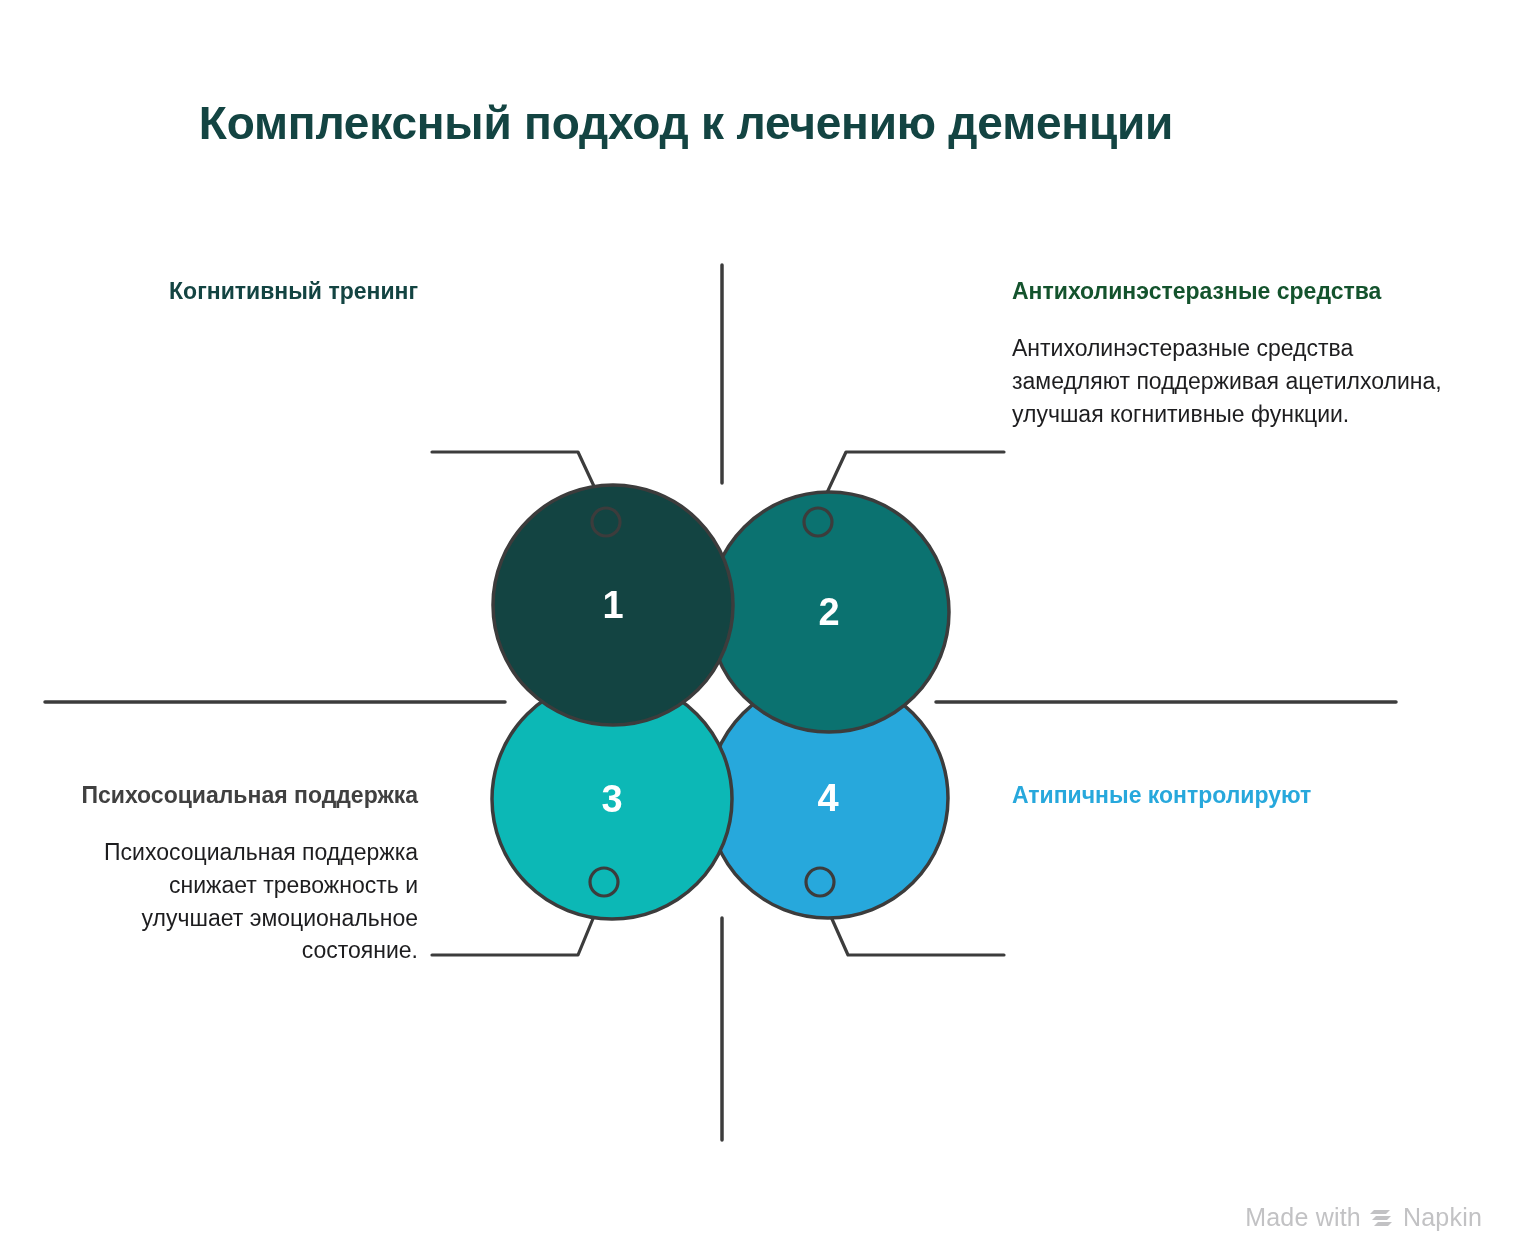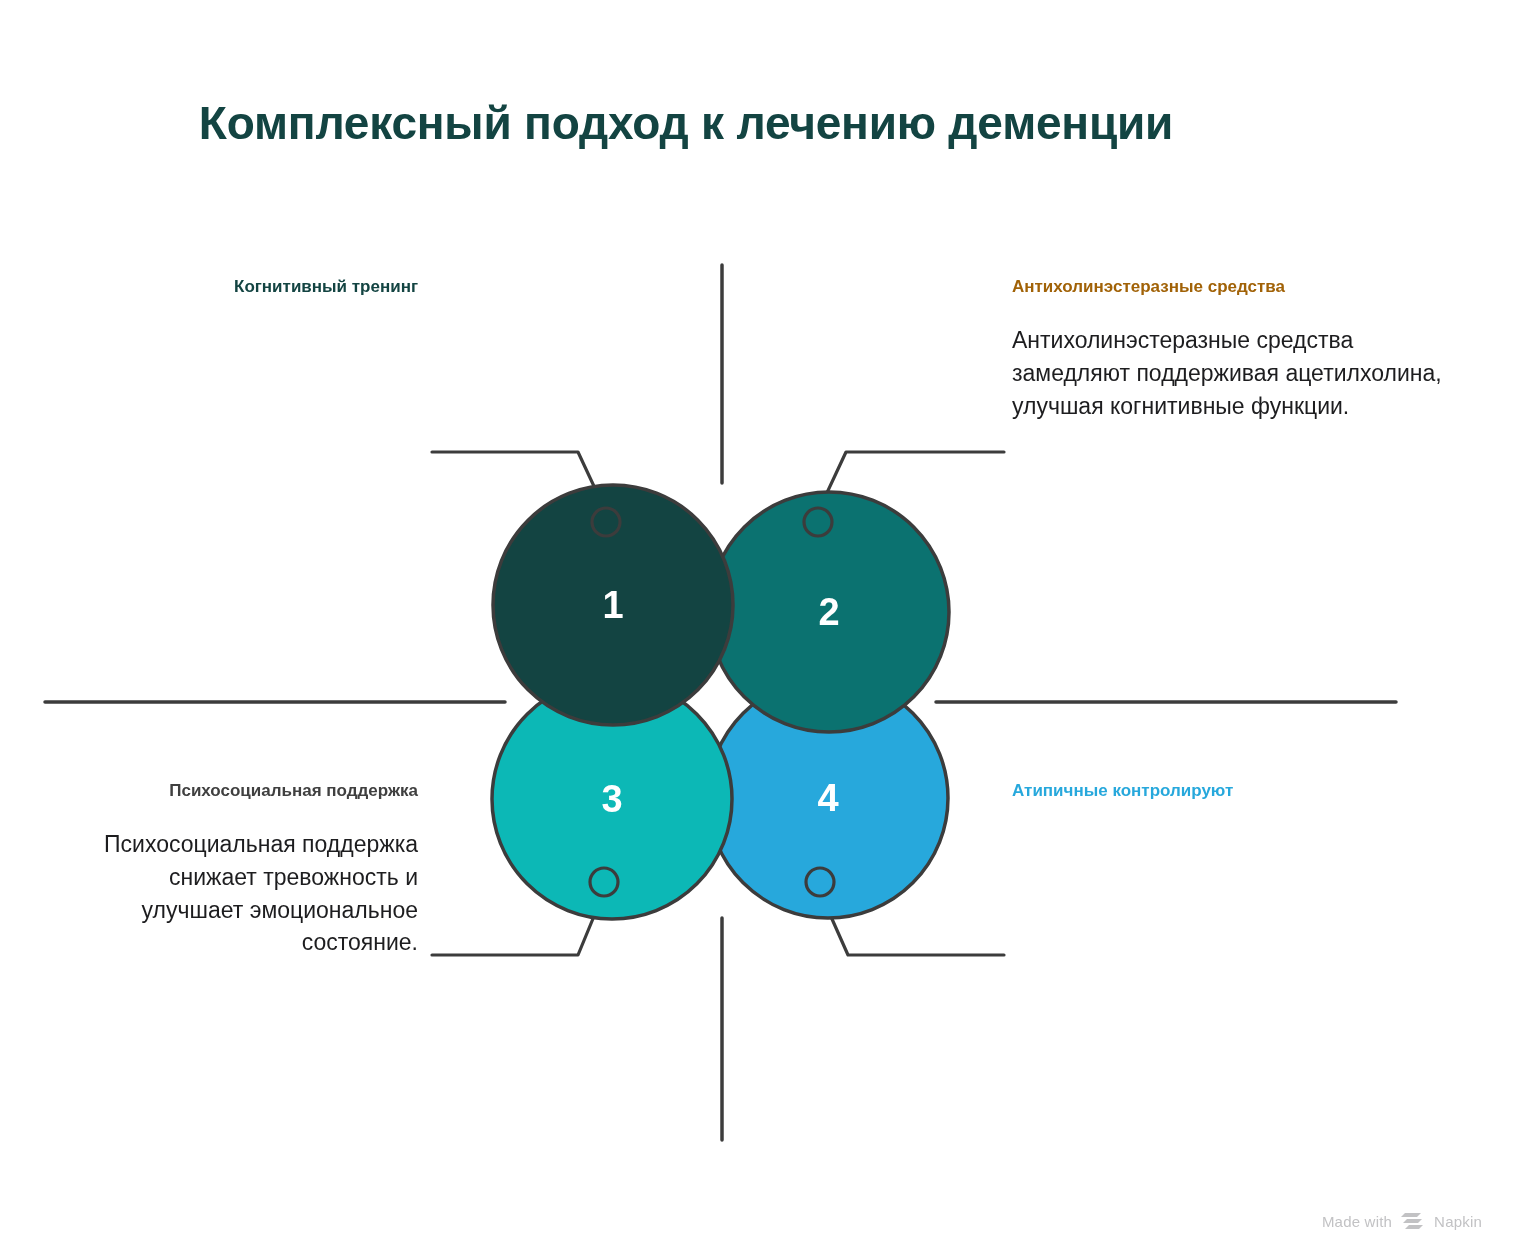--- a/index.html
+++ b/index.html
@@ -43,21 +43,21 @@
     left: 0; top: 0;
     width: 1514px;
     height: 1256px;
   }
 
   
   .quad {
     position: absolute;
   }
   .quad-heading {
-    font-size: 17px;
+    font-size: 23px;
     font-weight: bold;
     line-height: 1.32;
     margin: 0 0 26px 0;
   }
   .quad-body {
     font-size: 23px;
     font-weight: normal;
     line-height: 1.42;
     color: #1d1d1f;
     margin: 0;
@@ -68,21 +68,21 @@
   .quad.left { text-align: right; }
   
   .quad.right { text-align: left; }
 
   #quad-1 { left: 78px;  top: 276px; width: 340px; }
   #quad-2 { left: 1012px; top: 276px; width: 438px; }
   #quad-3 { left: 68px;  top: 780px; width: 350px; }
   #quad-4 { left: 1012px; top: 780px; width: 420px; }
 
   #quad-1 .quad-heading { color: #134442; }
-  #quad-2 .quad-heading { color: #a16207; }
+  #quad-2 .quad-heading { color: #14532d; }
   #quad-3 .quad-heading { color: #404040; }
   #quad-4 .quad-heading { color: #27A8DC; }
 
   
   .circle-number {
     position: absolute;
     font-size: 38px;
     font-weight: bold;
     color: #ffffff;
     text-align: center;
@@ -96,21 +96,21 @@
 
   
   .watermark {
     position: absolute;
     right: 32px;
     bottom: 24px;
     display: flex;
     align-items: center;
     gap: 9px;
     color: #c2c2c4;
-    font-size: 15px;
+    font-size: 25px;
     font-weight: normal;
     letter-spacing: 0.2px;
   }
   .watermark .wm-logo {
     display: inline-block;
     line-height: 0;
   }
 </style>
 </head>
 <body>

